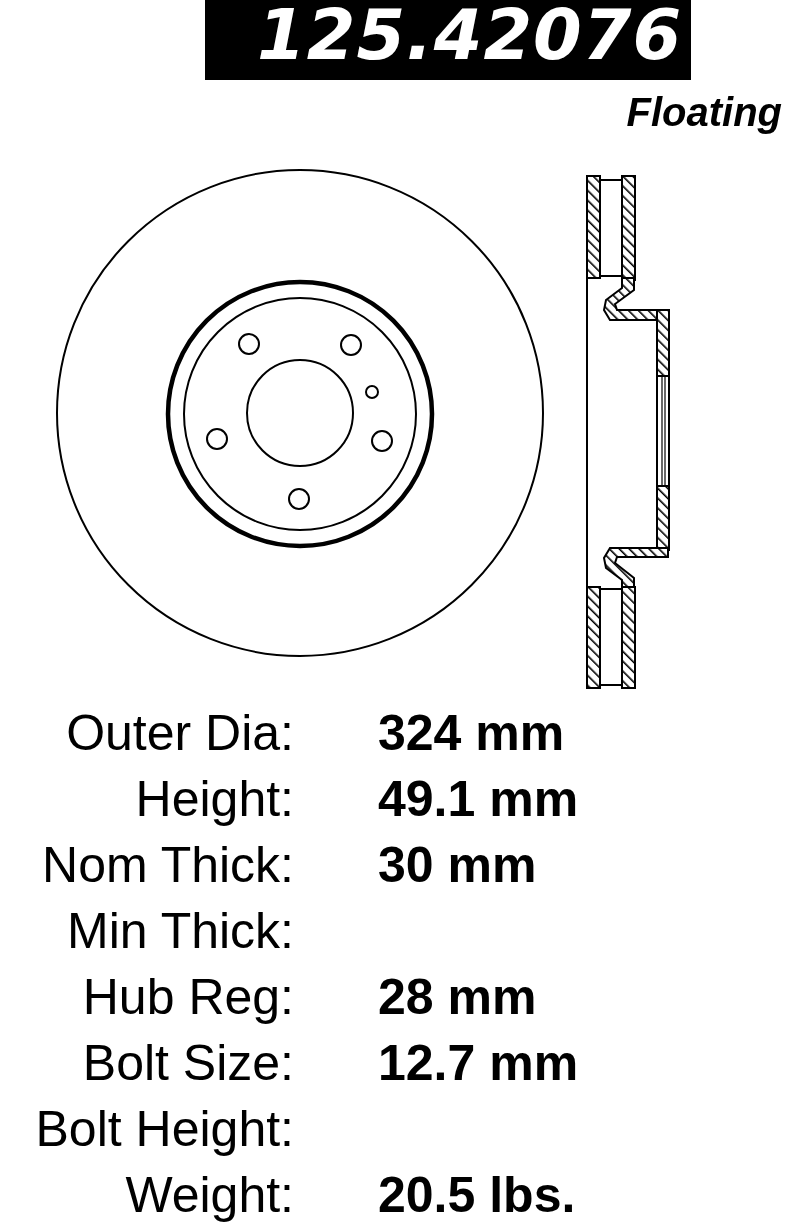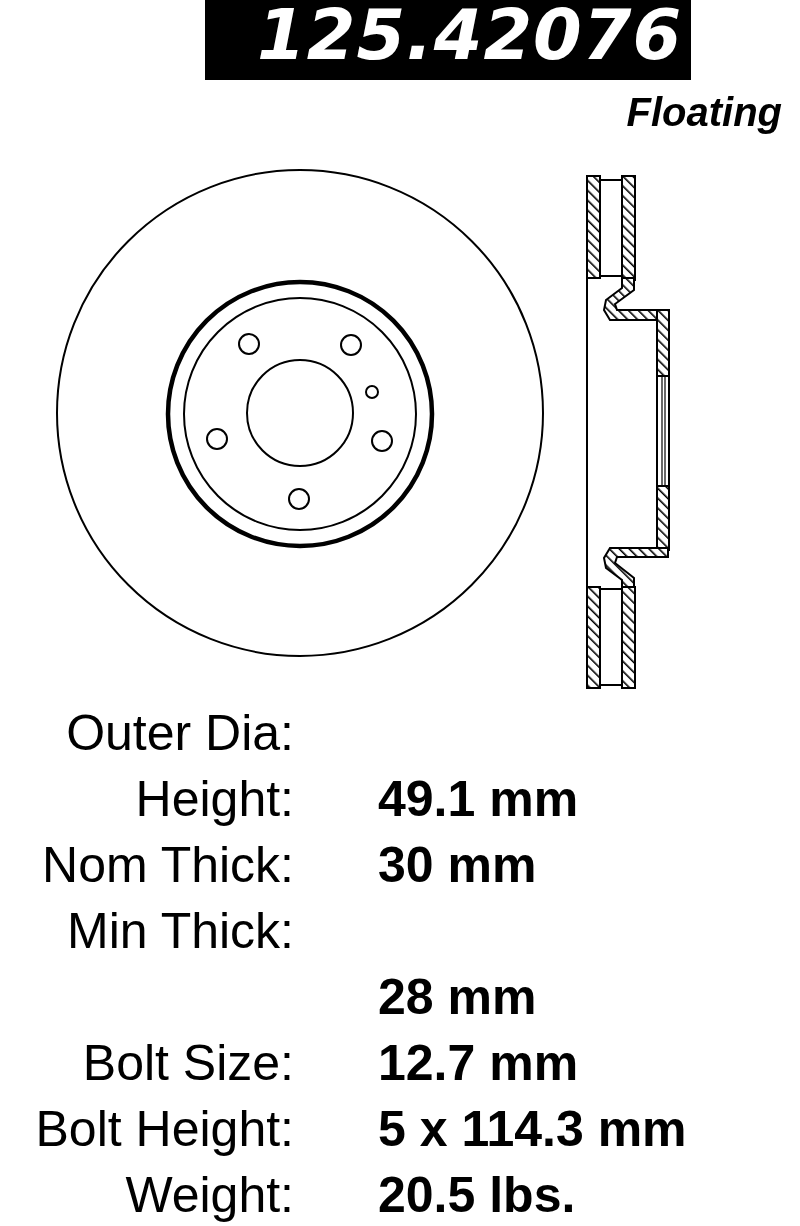--- a/index.html
+++ b/index.html
@@ -66,40 +66,41 @@
     <rect x="587" y="587" width="13" height="101" fill="url(#hatch)"></rect>
     <rect x="622" y="587" width="13" height="101" fill="url(#hatch)"></rect>
     <line x1="600" y1="589" x2="622" y2="589"></line>
     <line x1="600" y1="685" x2="622" y2="685"></line>
   </g>
 </svg>
 
 <div class="specs">
   <div class="spec-row" style="top:0px">
     <span class="spec-label">Outer Dia:</span>
+    <span class="spec-value">324 mm</span>
   </div>
   <div class="spec-row" style="top:66px">
     <span class="spec-label">Height:</span>
     <span class="spec-value">49.1 mm</span>
   </div>
   <div class="spec-row" style="top:132px">
     <span class="spec-label">Nom Thick:</span>
     <span class="spec-value">30 mm</span>
   </div>
   <div class="spec-row" style="top:198px">
     <span class="spec-label">Min Thick:</span>
   </div>
   <div class="spec-row" style="top:264px">
+    <span class="spec-label">Hub Reg:</span>
     <span class="spec-value">28 mm</span>
   </div>
   <div class="spec-row" style="top:330px">
     <span class="spec-label">Bolt Size:</span>
     <span class="spec-value">12.7 mm</span>
   </div>
   <div class="spec-row" style="top:396px">
     <span class="spec-label">Bolt Height:</span>
-    <span class="spec-value">5 x 114.3 mm</span>
   </div>
   <div class="spec-row" style="top:462px">
     <span class="spec-label">Weight:</span>
     <span class="spec-value">20.5 lbs.</span>
   </div>
 </div>
 
 </body></html>

